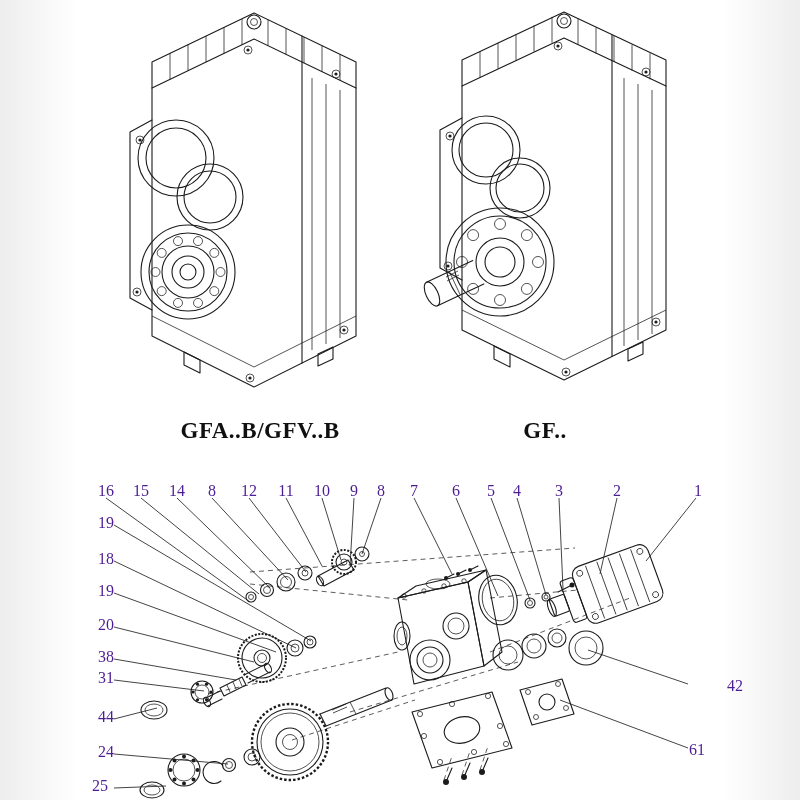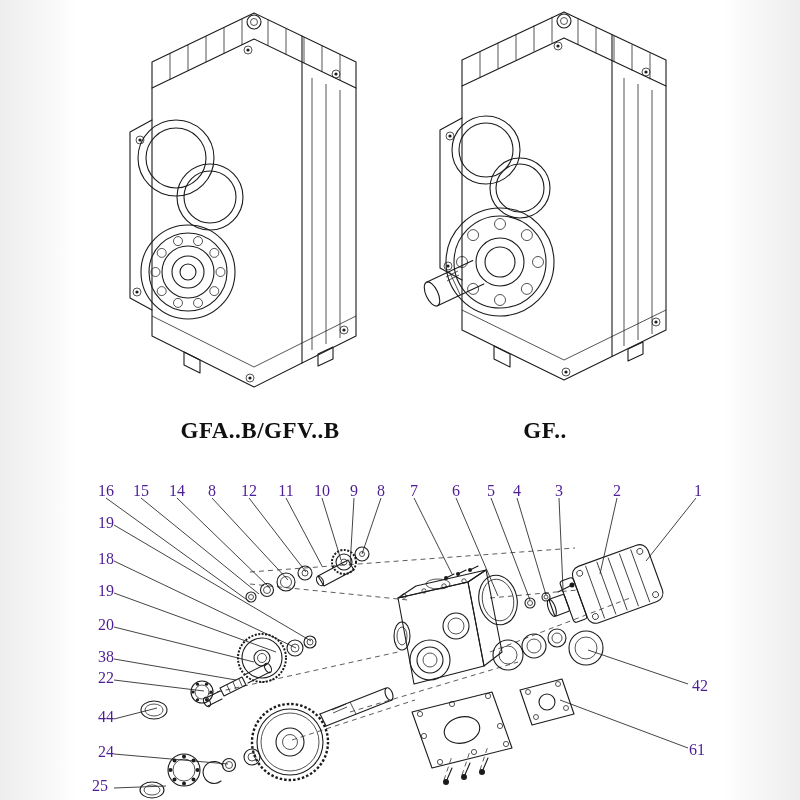--- a/index.html
+++ b/index.html
@@ -436,21 +436,21 @@
   <div class="part-num" style="left:517px;top:491px">4</div>
   <div class="part-num" style="left:559px;top:491px">3</div>
   <div class="part-num" style="left:617px;top:491px">2</div>
   <div class="part-num" style="left:698px;top:491px">1</div>
 
   <div class="part-num" style="left:106px;top:523px">19</div>
   <div class="part-num" style="left:106px;top:559px">18</div>
   <div class="part-num" style="left:106px;top:591px">19</div>
   <div class="part-num" style="left:106px;top:625px">20</div>
   <div class="part-num" style="left:106px;top:657px">38</div>
-  <div class="part-num" style="left:106px;top:678px">22</div>
+  <div class="part-num" style="left:106px;top:678px">31</div>
   <div class="part-num" style="left:106px;top:717px">44</div>
   <div class="part-num" style="left:106px;top:752px">24</div>
   <div class="part-num" style="left:100px;top:786px">25</div>
 
-  <div class="part-num" style="left:700px;top:686px">42</div>
+  <div class="part-num" style="left:735px;top:686px">42</div>
   <div class="part-num" style="left:697px;top:750px">61</div>
 
 </div>
 
 </body></html>

